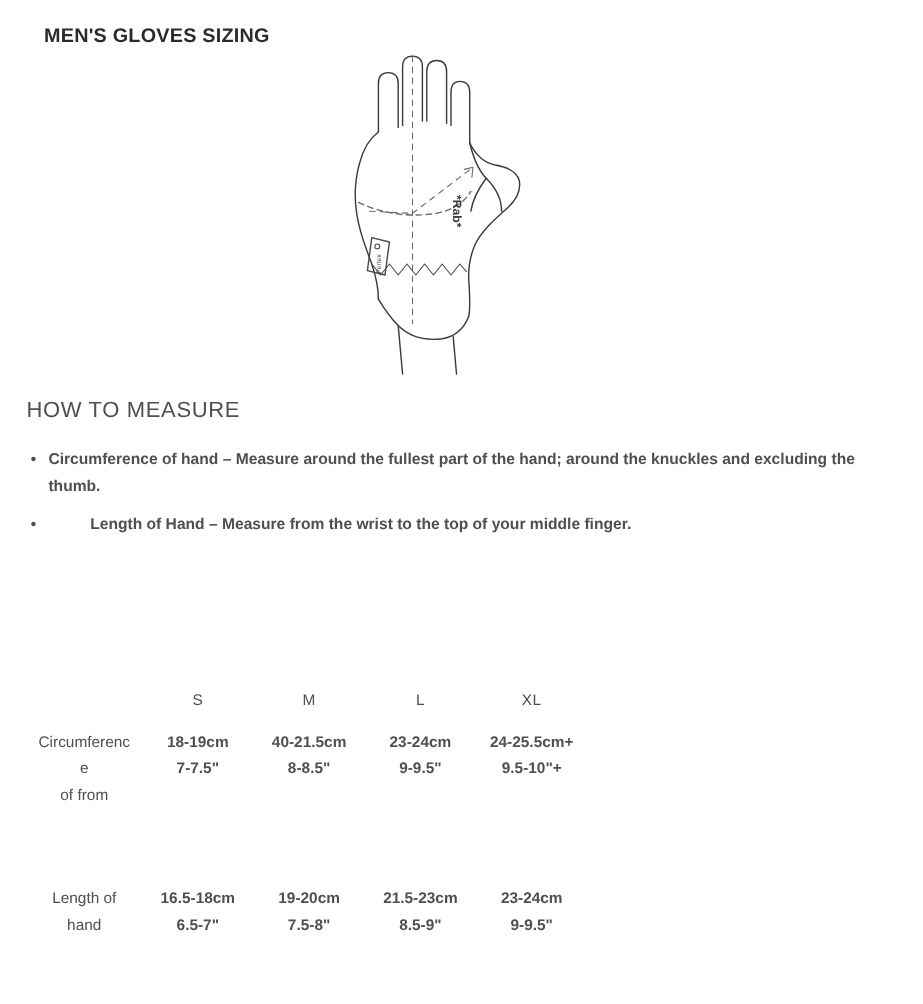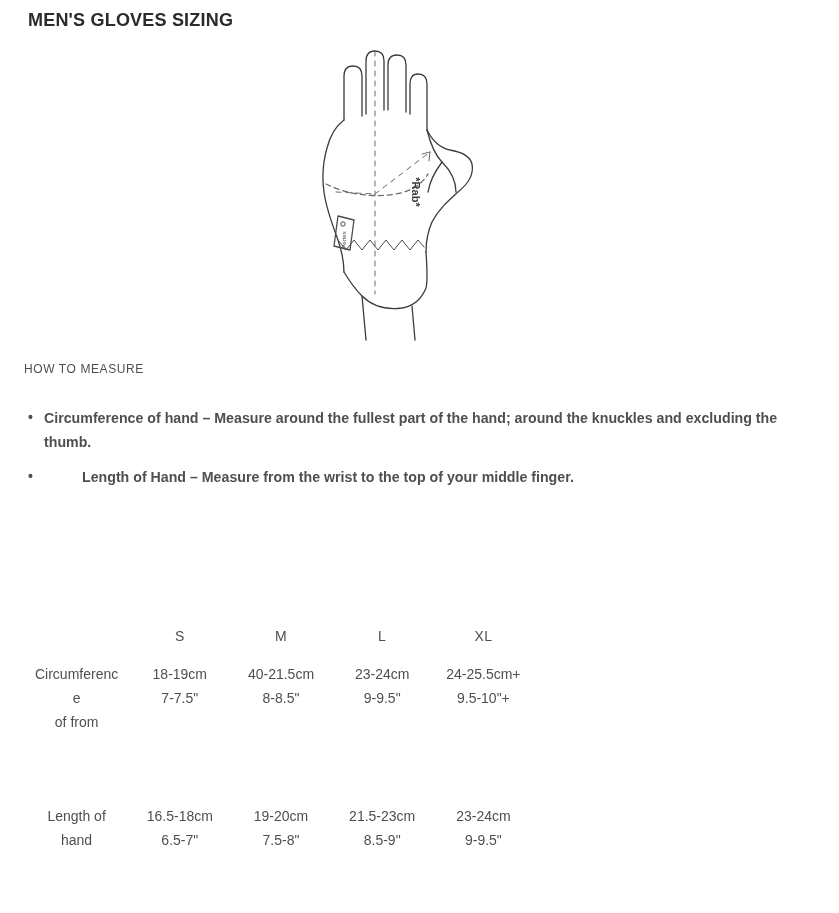--- a/index.html
+++ b/index.html
@@ -19,41 +19,41 @@
   .page {
     width: 839px;
     height: 913px;
     position: relative;
     padding: 0;
   }
   h1.title {
     position: absolute;
     left: 24px;
     top: 6px;
-    margin: 4px;
+    margin: 16px;
     font-size: 18px;
     font-weight: bold;
     letter-spacing: 0.2px;
     color: #2b2b2b;
     font-family: "Liberation Sans", sans-serif;
   }
   .glove-wrap {
     position: absolute;
     left: 0;
     top: 44px;
     width: 839px;
     height: 300px;
     display: flex;
     align-items: flex-start;
     justify-content: center;
   }
   .section-label {
     position: absolute;
     left: 24px;
-    font-size: 12px;
+    font-size: 20px;
     letter-spacing: 0.6px;
     color: #4f4f4f;
   }
   #how-to-measure { top: 362px; }
   #chart-label { top: 541px; }
 
   ul.measure-list {
     position: absolute;
     left: 24px;
     top: 406px;
@@ -110,20 +110,21 @@
   }
   .rowlabel {
     width: 105px;
     text-align: center;
     font-size: 14px;
     line-height: 24px;
     color: #4f4f4f;
   }
   .cellstack {
     line-height: 24px;
+    font-weight: bold;
   }
   .cellstack .cm { display: block; }
   .cellstack .inch { display: block; }
   tr.spacer td { height: 70px; }
   tr.circ td { padding-top: 0; }
   tr.circ .rowlabel { padding-top: 0; }
   tr.len { }
   tr.len .rowlabel { padding-top: 0; }
   .rowlabel-multi span { display: block; }
 </style>

